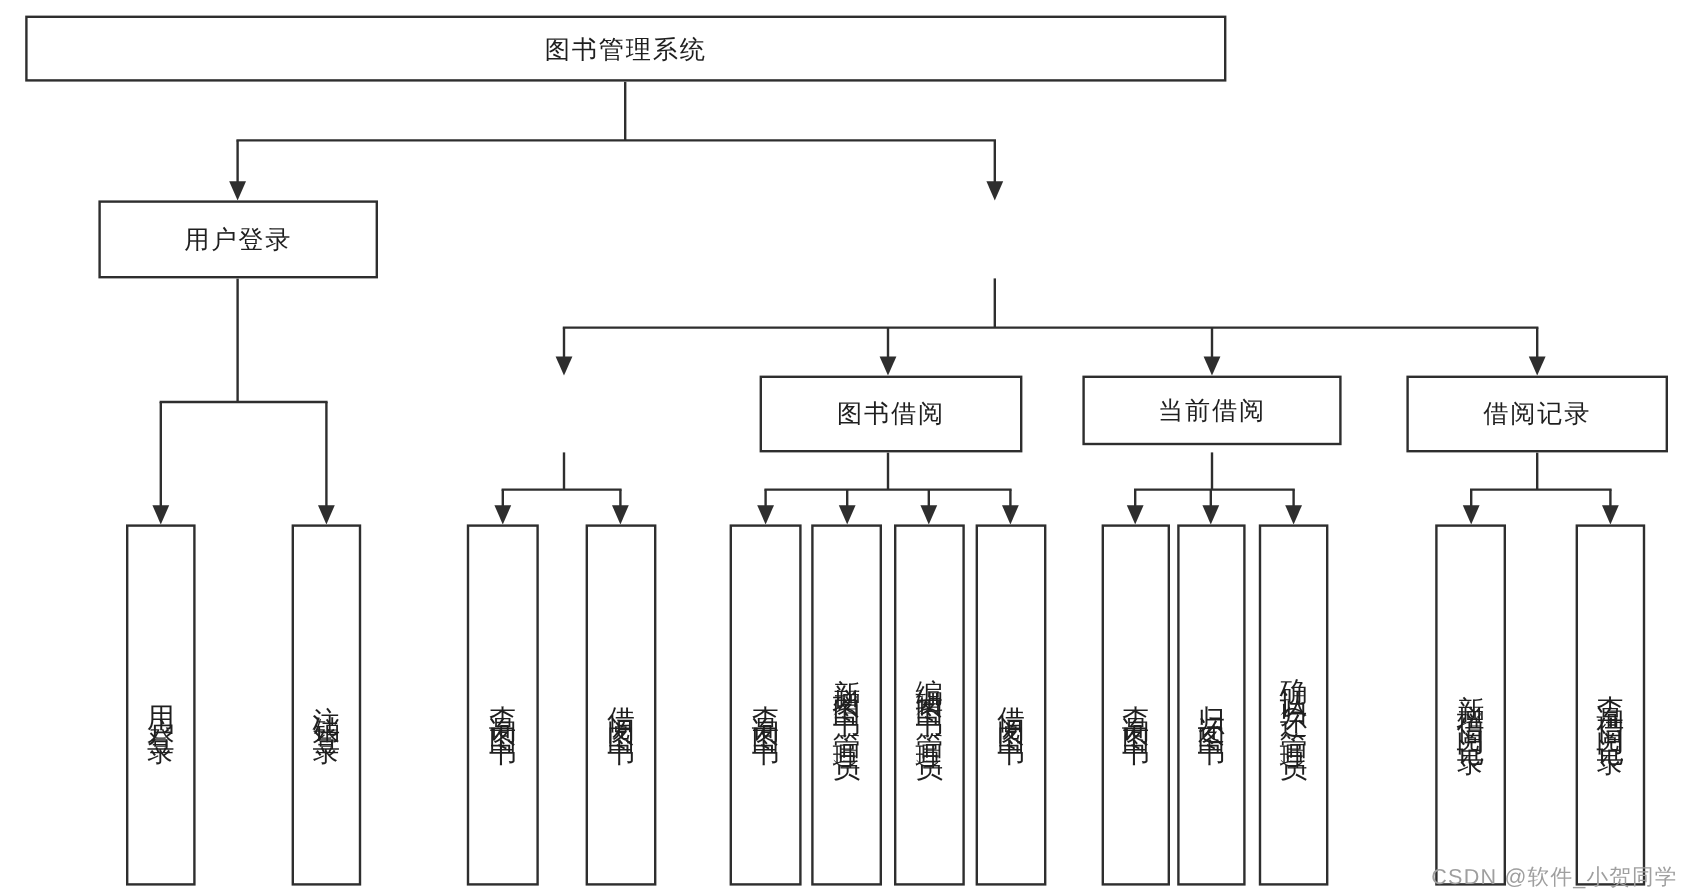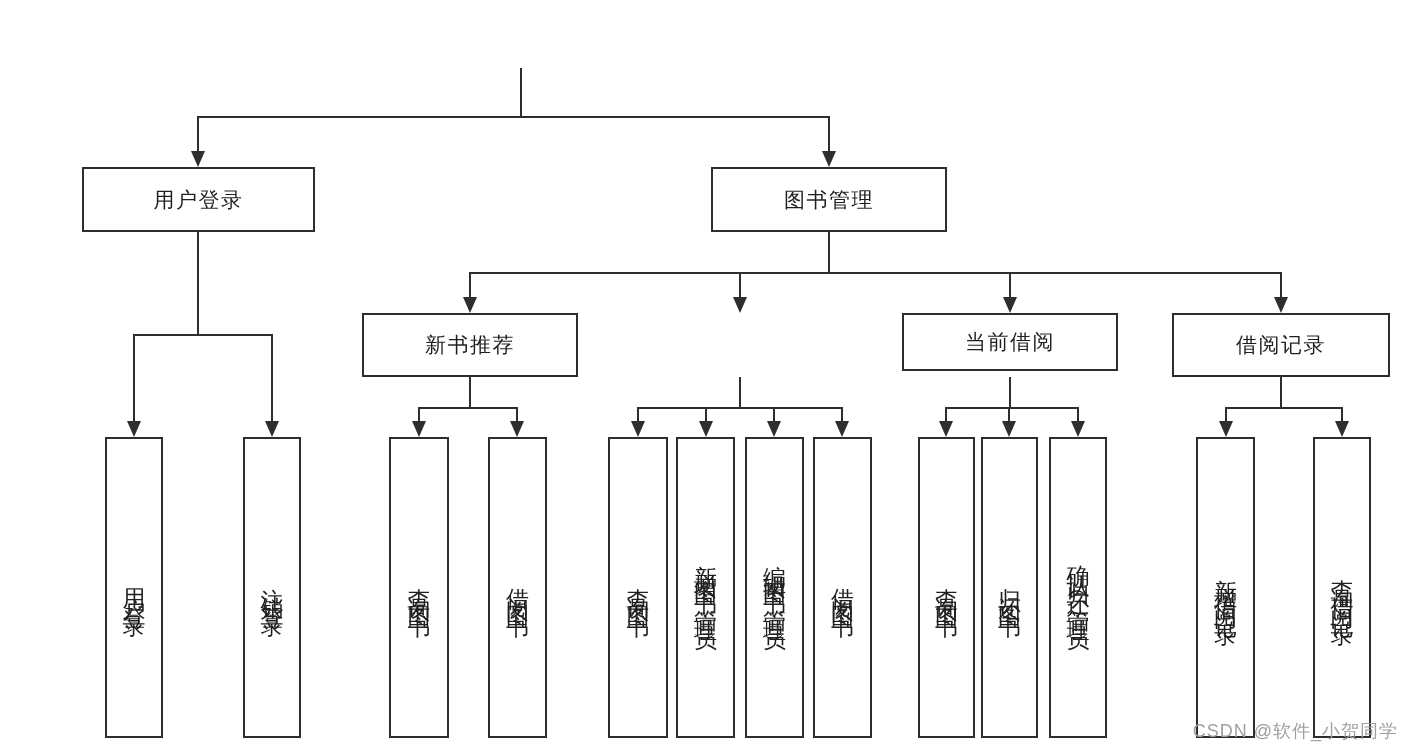--- a/index.html
+++ b/index.html
@@ -110,25 +110,25 @@
     <g>
       <line x1="1281" y1="377" x2="1281" y2="408"></line>
       <line x1="1225" y1="408" x2="1343" y2="408"></line>
       <line x1="1226" y1="408" x2="1226" y2="422"></line>
       <polygon points="1219,421 1233,421 1226,437"></polygon>
       <line x1="1342" y1="408" x2="1342" y2="422"></line>
       <polygon points="1335,421 1349,421 1342,437"></polygon>
     </g>
   </svg>
 
+  <div class="box h" style="left:21px;top:13px;width:1001px;height:55px;">图书管理系统</div>
 
   <div class="box h" style="left:82px;top:167px;width:233px;height:65px;">用户登录</div>
-  <div class="box h" style="left:711px;top:167px;width:236px;height:65px;">图书管理</div>
 
-  <div class="box h" style="left:362px;top:313px;width:216px;height:64px;">新书推荐</div>
+  <div class="box h" style="left:633px;top:313px;width:219px;height:64px;">图书借阅</div>
   <div class="box h" style="left:902px;top:313px;width:216px;height:58px;">当前借阅</div>
   <div class="box h" style="left:1172px;top:313px;width:218px;height:64px;">借阅记录</div>
 
   <div class="box v" style="left:105px;top:437px;width:58px;height:301px;">
     <span class="vtext">用户登录</span>
   </div>
   <div class="box v" style="left:243px;top:437px;width:58px;height:301px;">
     <span class="vtext">注销登录</span>
   </div>
 

